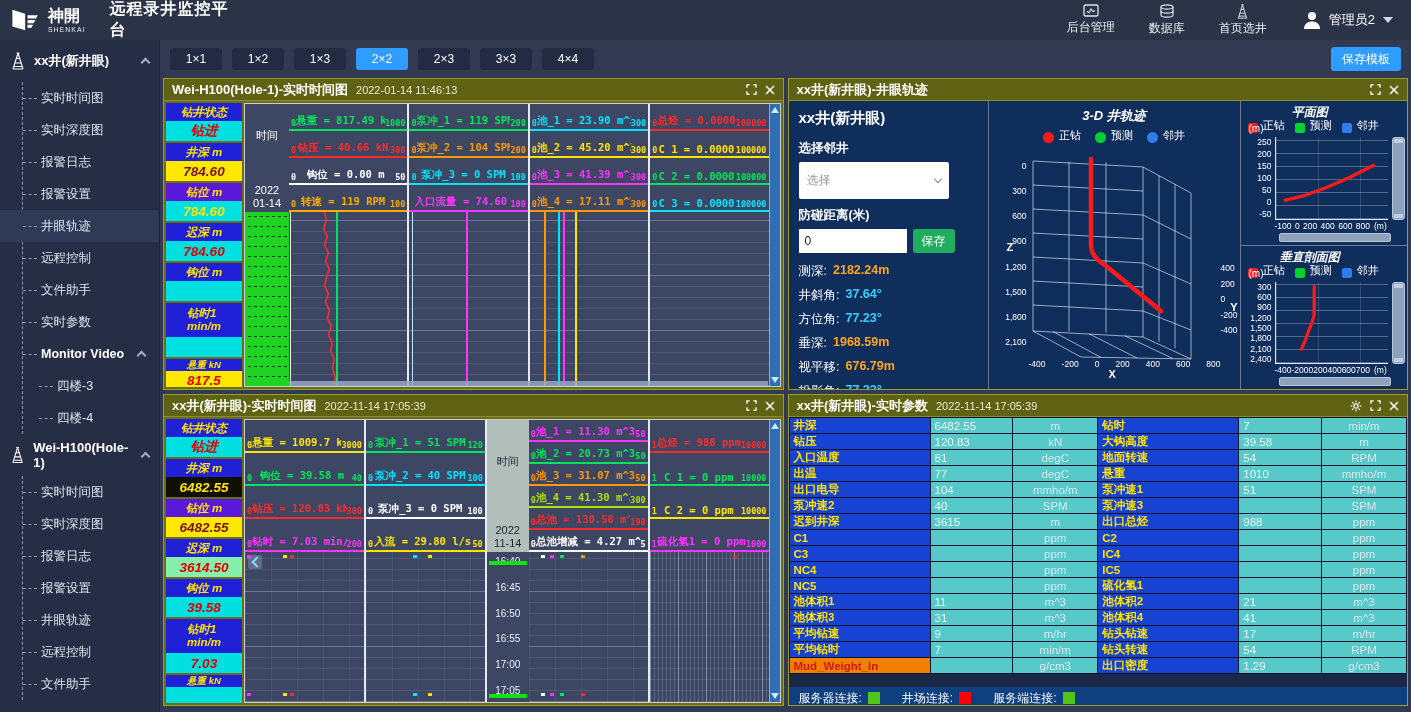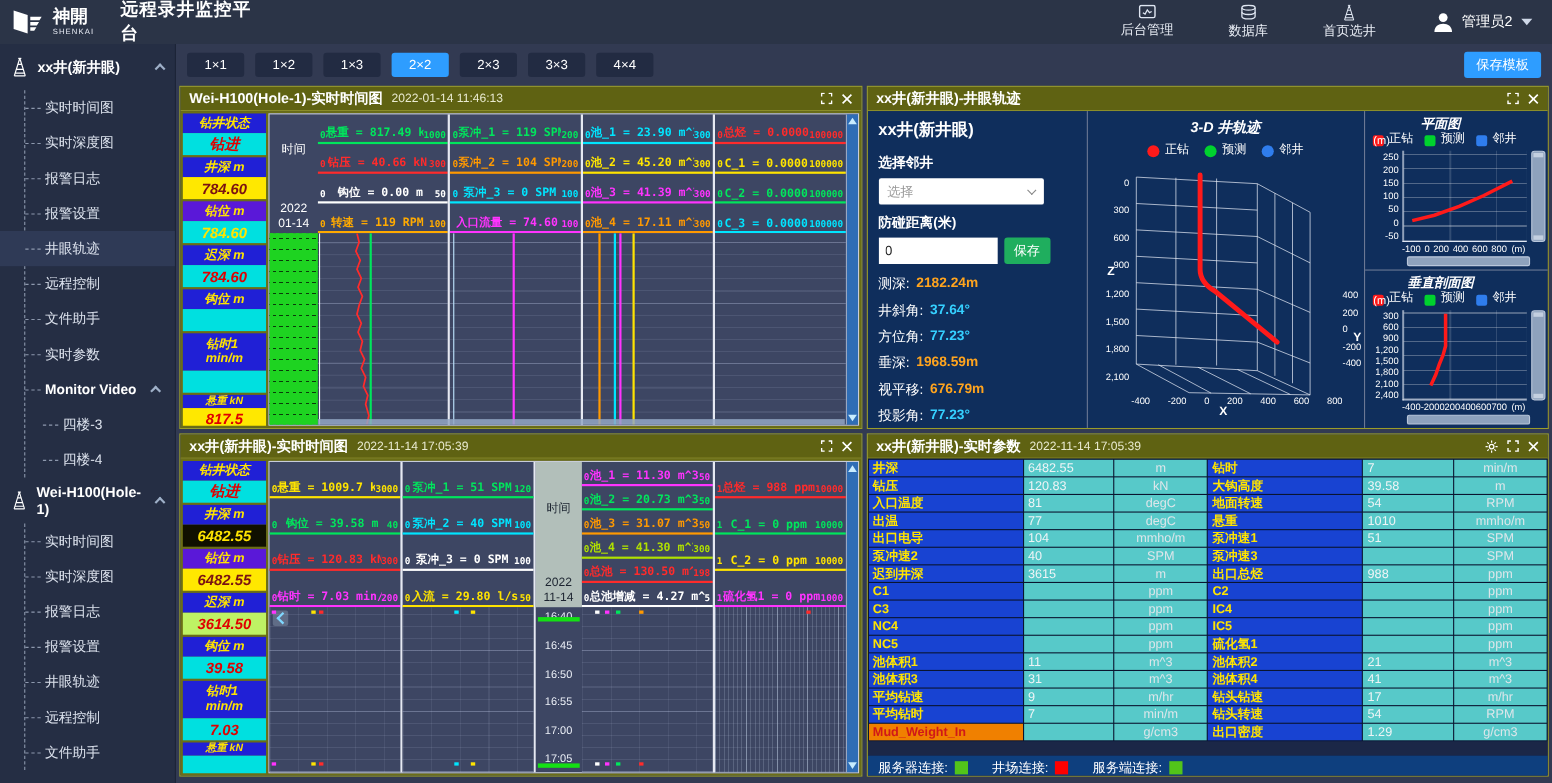--- a/index.html
+++ b/index.html
@@ -8,21 +8,21 @@
   #app { position:relative; width:1411px; height:712px; }
 
   
   #header { position:absolute; left:0; top:0; width:1411px; height:40px; background:#2b3447;
     display:flex; align-items:center; color:#fff; z-index:5; }
   .logo-wrap { display:flex; align-items:center; gap:6px; padding-left:10px; width:230px; }
   .logo-txt { display:flex; flex-direction:column; line-height:1; }
   .logo-cn { font-weight:bold; font-size:16px; }
   .logo-en { font-size:7px; letter-spacing:1px; margin-top:2px; color:#e8ecf5; }
   .app-title { font-size:16px; font-weight:bold; margin-left:18px; letter-spacing:1px; }
-  #header-right { margin-left:auto; display:flex; align-items:center; gap:50px; padding-right:18px; }
+  #header-right { margin-left:auto; display:flex; align-items:center; gap:34px; padding-right:18px; }
   .hnav { display:flex; flex-direction:column; align-items:center; gap:1px; cursor:pointer; }
   .hnav svg { display:block; }
   .hnav-label { font-size:12px; color:#e9edf5; }
   .user { display:flex; align-items:center; gap:6px; font-size:13px; }
   .dd-caret { width:0; height:0; border-left:5px solid transparent; border-right:5px solid transparent;
     border-top:6px solid #cfd8e8; margin-left:2px; }
 
   
   #sidebar { position:absolute; left:0; top:40px; width:160px; height:672px; background:#252e44;
     overflow:hidden; border-right:1px solid #1c2437; }
@@ -121,21 +121,21 @@
   .backbtn { position:absolute; left:3px; top:3px; width:14px; height:14px; background:rgba(205,225,240,.25);
     border-radius:2px; cursor:pointer; }
   .backbtn::after { content:""; position:absolute; left:5px; top:3px; width:6px; height:6px;
     border-left:2px solid #7fd8ff; border-bottom:2px solid #7fd8ff; transform:rotate(45deg); }
 
   
   .p2body { height:288px; background:#0f2e5c; display:flex; color:#fff; }
   .p2left { flex:0 0 200px; border-right:1px solid #6b7894; padding:8px 10px; font-size:12.5px; }
   .p2left h3 { font-size:15px; margin-bottom:12px; }
   .fldlab { font-weight:bold; margin:8px 0 5px; }
-  .select { width:150px; height:24px; background:#fff; color:#999; font-size:12px; display:flex;
+  .select { width:150px; height:37px; background:#fff; color:#999; font-size:12px; display:flex;
     align-items:center; padding:0 8px; border-radius:2px; cursor:pointer; }
   .sel-caret { margin-left:auto; width:6px; height:6px; border-left:1.5px solid #888; border-bottom:1.5px solid #888;
     transform:rotate(-45deg); margin-top:-3px; }
   .distrow { display:flex; gap:6px; margin-bottom:10px; }
   .dist-input { width:108px; height:24px; border:none; background:#fff; color:#222; padding:0 6px; font-size:12px; }
   .save-green { width:42px; height:24px; background:#1fae5e; color:#fff; border:none; border-radius:3px;
     font-size:12px; cursor:pointer; font-family:inherit; }
   .stats { margin-top:10px; display:flex; flex-direction:column; gap:7px; }
   .stat { display:flex; gap:6px; font-size:12.5px; }
   .stat b { color:var(--c); font-weight:bold; }
@@ -823,21 +823,21 @@
               <div class="pblock">
               <div class="plab">井深 m</div>
               <div class="pval" style="background:#101000;color:#ffe400">6482.55</div>
             </div>
               <div class="pblock">
               <div class="plab" style="background:#5a18d8">钻位 m</div>
               <div class="pval" style="background:#ffe800;color:#7a1212">6482.55</div>
             </div>
               <div class="pblock">
               <div class="plab">迟深 m</div>
-              <div class="pval" style="background:#bef264;color:#e00000">3614.50</div>
+              <div class="pval" style="background:#86efac;color:#e00000">3614.50</div>
             </div>
               <div class="pblock">
               <div class="plab">钩位 m</div>
               <div class="pval" style="background:#00e0e0;color:#e00000">39.58</div>
             </div>
               <div class="pblock tall">
               <div class="plab">钻时1
 min/m</div>
               <div class="pval" style="background:#00e0e0;color:#e00000">7.03</div>
             </div>

